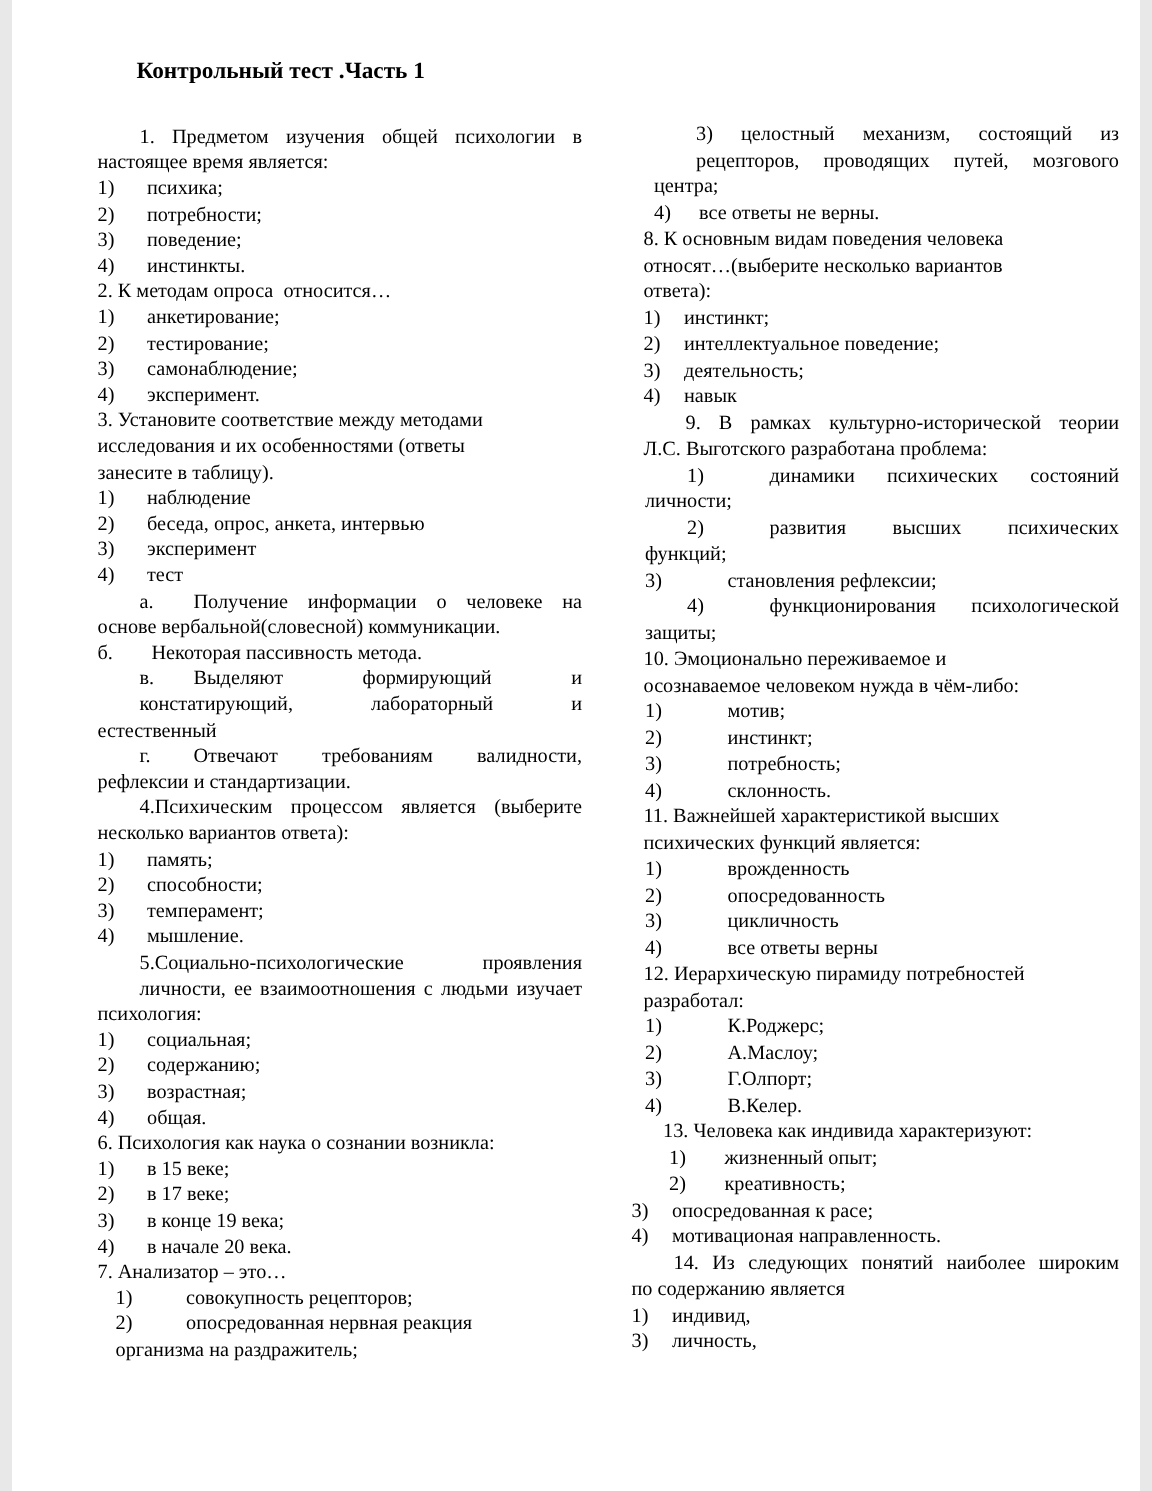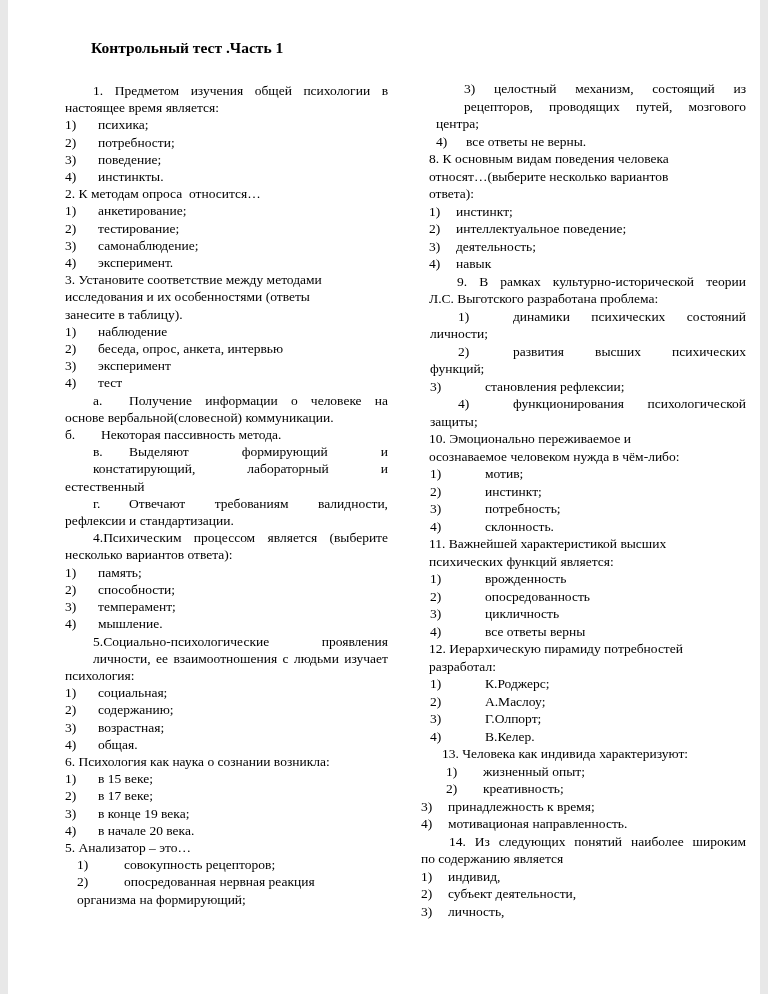--- a/index.html
+++ b/index.html
@@ -150,28 +150,28 @@
       <div class="blk b-o">
         <div class="line"><span class="mk">2)</span><span>в 17 веке;</span></div>
       </div>
       <div class="blk b-o">
         <div class="line"><span class="mk">3)</span><span>в конце 19 века;</span></div>
       </div>
       <div class="blk b-o">
         <div class="line"><span class="mk">4)</span><span>в начале 20 века.</span></div>
       </div>
       <div class="blk b-q">
-        <div class="line"><span>5. Анализатор – это…</span></div>
+        <div class="line"><span>7. Анализатор – это…</span></div>
       </div>
       <div class="blk b-oi">
         <div class="line"><span class="mk">1)</span><span>совокупность рецепторов;</span></div>
       </div>
       <div class="blk b-oi">
         <div class="line"><span class="mk">2)</span><span>опосредованная нервная реакция</span></div>
-        <div class="line"><span>организма на формирующий;</span></div>
+        <div class="line"><span>организма на раздражитель;</span></div>
       </div>
     </div>
   <div class="col col-right">
       <div class="blk b-o7">
         <div class="line jl"><span class="mk">3)</span><span>целостный механизм, состоящий из</span></div>
         <div class="line jl"><span>рецепторов, проводящих путей, мозгового</span></div>
         <div class="line"><span>центра;</span></div>
       </div>
       <div class="blk b-o7">
         <div class="line"><span class="mk">4)</span><span>все ответы не верны.</span></div>
@@ -263,32 +263,29 @@
       <div class="blk b-q13">
         <div class="line"><span>13. Человека как индивида характеризуют:</span></div>
       </div>
       <div class="blk b-o13">
         <div class="line"><span class="mk">1)</span><span>жизненный опыт;</span></div>
       </div>
       <div class="blk b-o13">
         <div class="line"><span class="mk">2)</span><span>креативность;</span></div>
       </div>
       <div class="blk b-oo">
-        <div class="line"><span class="mk">3)</span><span>принадлежность к время;</span></div>
+        <div class="line"><span class="mk">3)</span><span>опосредованная к расе;</span></div>
       </div>
       <div class="blk b-oo">
         <div class="line"><span class="mk">4)</span><span>мотивационая направленность.</span></div>
       </div>
       <div class="blk b-qo">
         <div class="line jl"><span>14. Из следующих понятий наиболее широким</span></div>
         <div class="line"><span>по содержанию является</span></div>
       </div>
       <div class="blk b-oo">
         <div class="line"><span class="mk">1)</span><span>индивид,</span></div>
-      </div>
-      <div class="blk b-oo">
-        <div class="line"><span class="mk">2)</span><span>субъект деятельности,</span></div>
       </div>
       <div class="blk b-oo">
         <div class="line"><span class="mk">3)</span><span>личность,</span></div>
       </div>
     </div>
 </div>
 
 </body></html>

